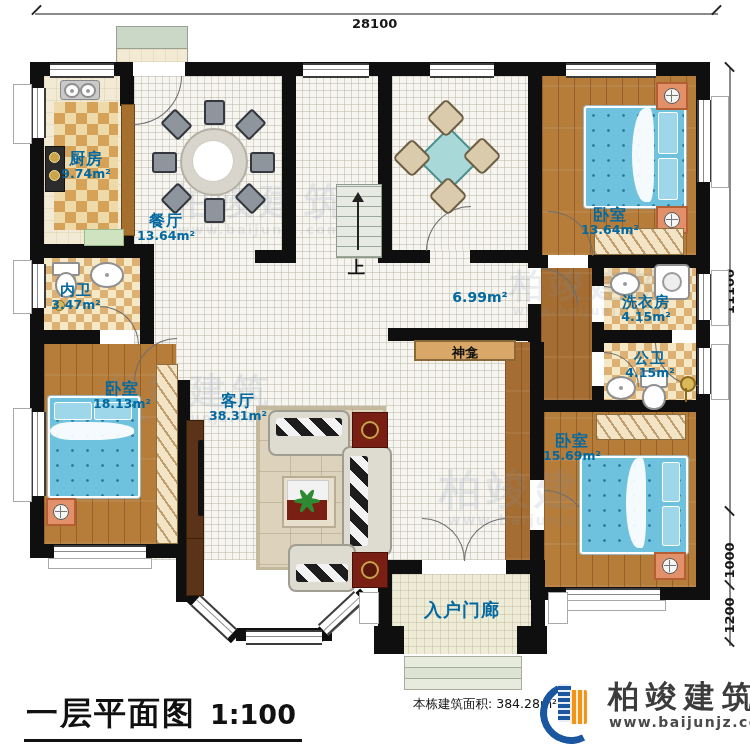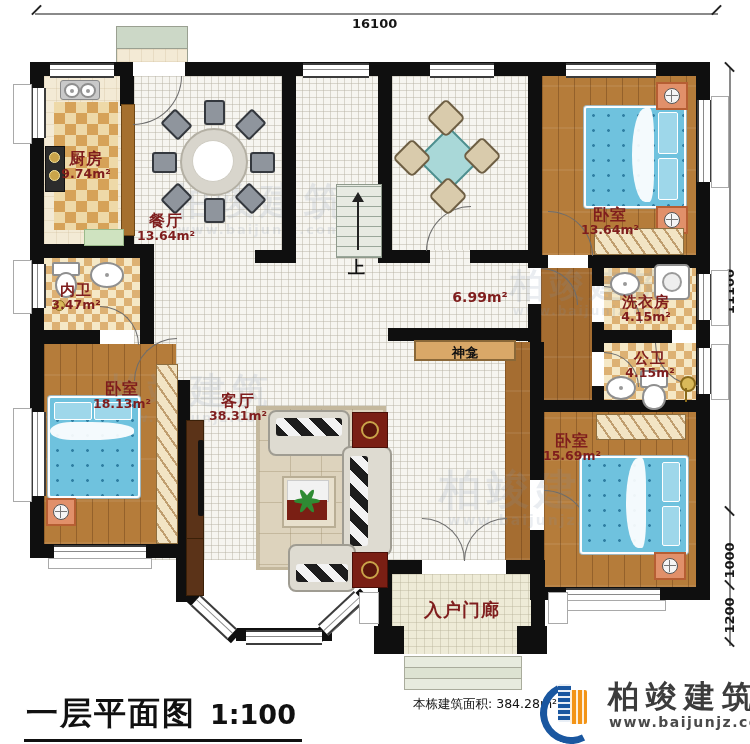--- a/index.html
+++ b/index.html
@@ -40,21 +40,21 @@
   .winV{position:absolute;width:11px;background:#fff;border-left:2px solid #3c3c3c;border-right:2px solid #3c3c3c;}
   .winV::after{content:"";position:absolute;top:0;bottom:0;left:4px;border-left:1.5px solid #8a8a8a;}
   .sill{position:absolute;background:#fff;border:1.5px solid #a9a9a9;}
   
   .arc{position:absolute;border:1.6px solid #6d6d6d;background:transparent;}
   .a-tr{border-left:none;border-bottom:none;border-top-right-radius:100%;}
   .a-tl{border-right:none;border-bottom:none;border-top-left-radius:100%;}
   .a-br{border-left:none;border-top:none;border-bottom-right-radius:100%;}
   .a-bl{border-right:none;border-top:none;border-bottom-left-radius:100%;}
   
-  .rl{position:absolute;width:96px;text-align:center;color:#7f1d1d;font-weight:bold;line-height:1.08;}
+  .rl{position:absolute;width:96px;text-align:center;color:#0369a1;font-weight:bold;line-height:1.08;}
   .rl .nm{display:block;font-size:16px;letter-spacing:1px;}
   .rl .ar{display:block;font-size:12.5px;}
   
   .bed{position:absolute;background-color:#6fc2de;border:2px solid #fdfdfd;border-radius:3px;
     background-image:radial-gradient(#2f7fa3 1.3px,transparent 1.5px);background-size:15px 15px;box-shadow:0 0 0 1px #9fb6bd;}
   .sheet{position:absolute;background:#fff;opacity:.92;}
   .pillow{position:absolute;background:#9ed7ea;border:1.5px solid #fff;border-radius:2px;}
   .nstd{position:absolute;background:#e1906a;border:2px solid #b65e33;}
   .nstd i{position:absolute;left:50%;top:50%;width:14px;height:14px;margin:-8px 0 0 -8px;border:1.5px solid #555;
      border-radius:50%;background:#f5f5f5;}
@@ -83,21 +83,21 @@
   .steps{position:absolute;border:1.5px solid #a9ac9c;}
 </style>
 </head>
 <body>
 
 <div id="stage">
 
   <div class="abs" style="left:35px;top:13px;width:683px;height:1.5px;background:#8a8a8a;"></div>
   <div class="tick" style="left:30px;top:9px;transform:rotate(-45deg);"></div>
   <div class="tick" style="left:710px;top:9px;transform:rotate(-45deg);"></div>
-  <div class="dimtxt" style="left:352px;top:16px;">16100</div>
+  <div class="dimtxt" style="left:352px;top:16px;">28100</div>
 
   <div class="abs" style="left:729px;top:68px;width:1.5px;height:578px;background:#8a8a8a;"></div>
   <div class="tick" style="left:723px;top:66px;transform:rotate(45deg);"></div>
   <div class="tick" style="left:723px;top:510px;transform:rotate(45deg);"></div>
   <div class="tick" style="left:723px;top:584px;transform:rotate(45deg);"></div>
   <div class="tick" style="left:723px;top:641px;transform:rotate(45deg);"></div>
   <div class="dimtxt" style="left:694px;top:284px;width:70px;text-align:center;transform:rotate(-90deg);">11100</div>
   <div class="dimtxt" style="left:699px;top:553px;width:60px;text-align:center;transform:rotate(-90deg);">1000</div>
   <div class="dimtxt" style="left:699px;top:608px;width:60px;text-align:center;transform:rotate(-90deg);">1200</div>
 

